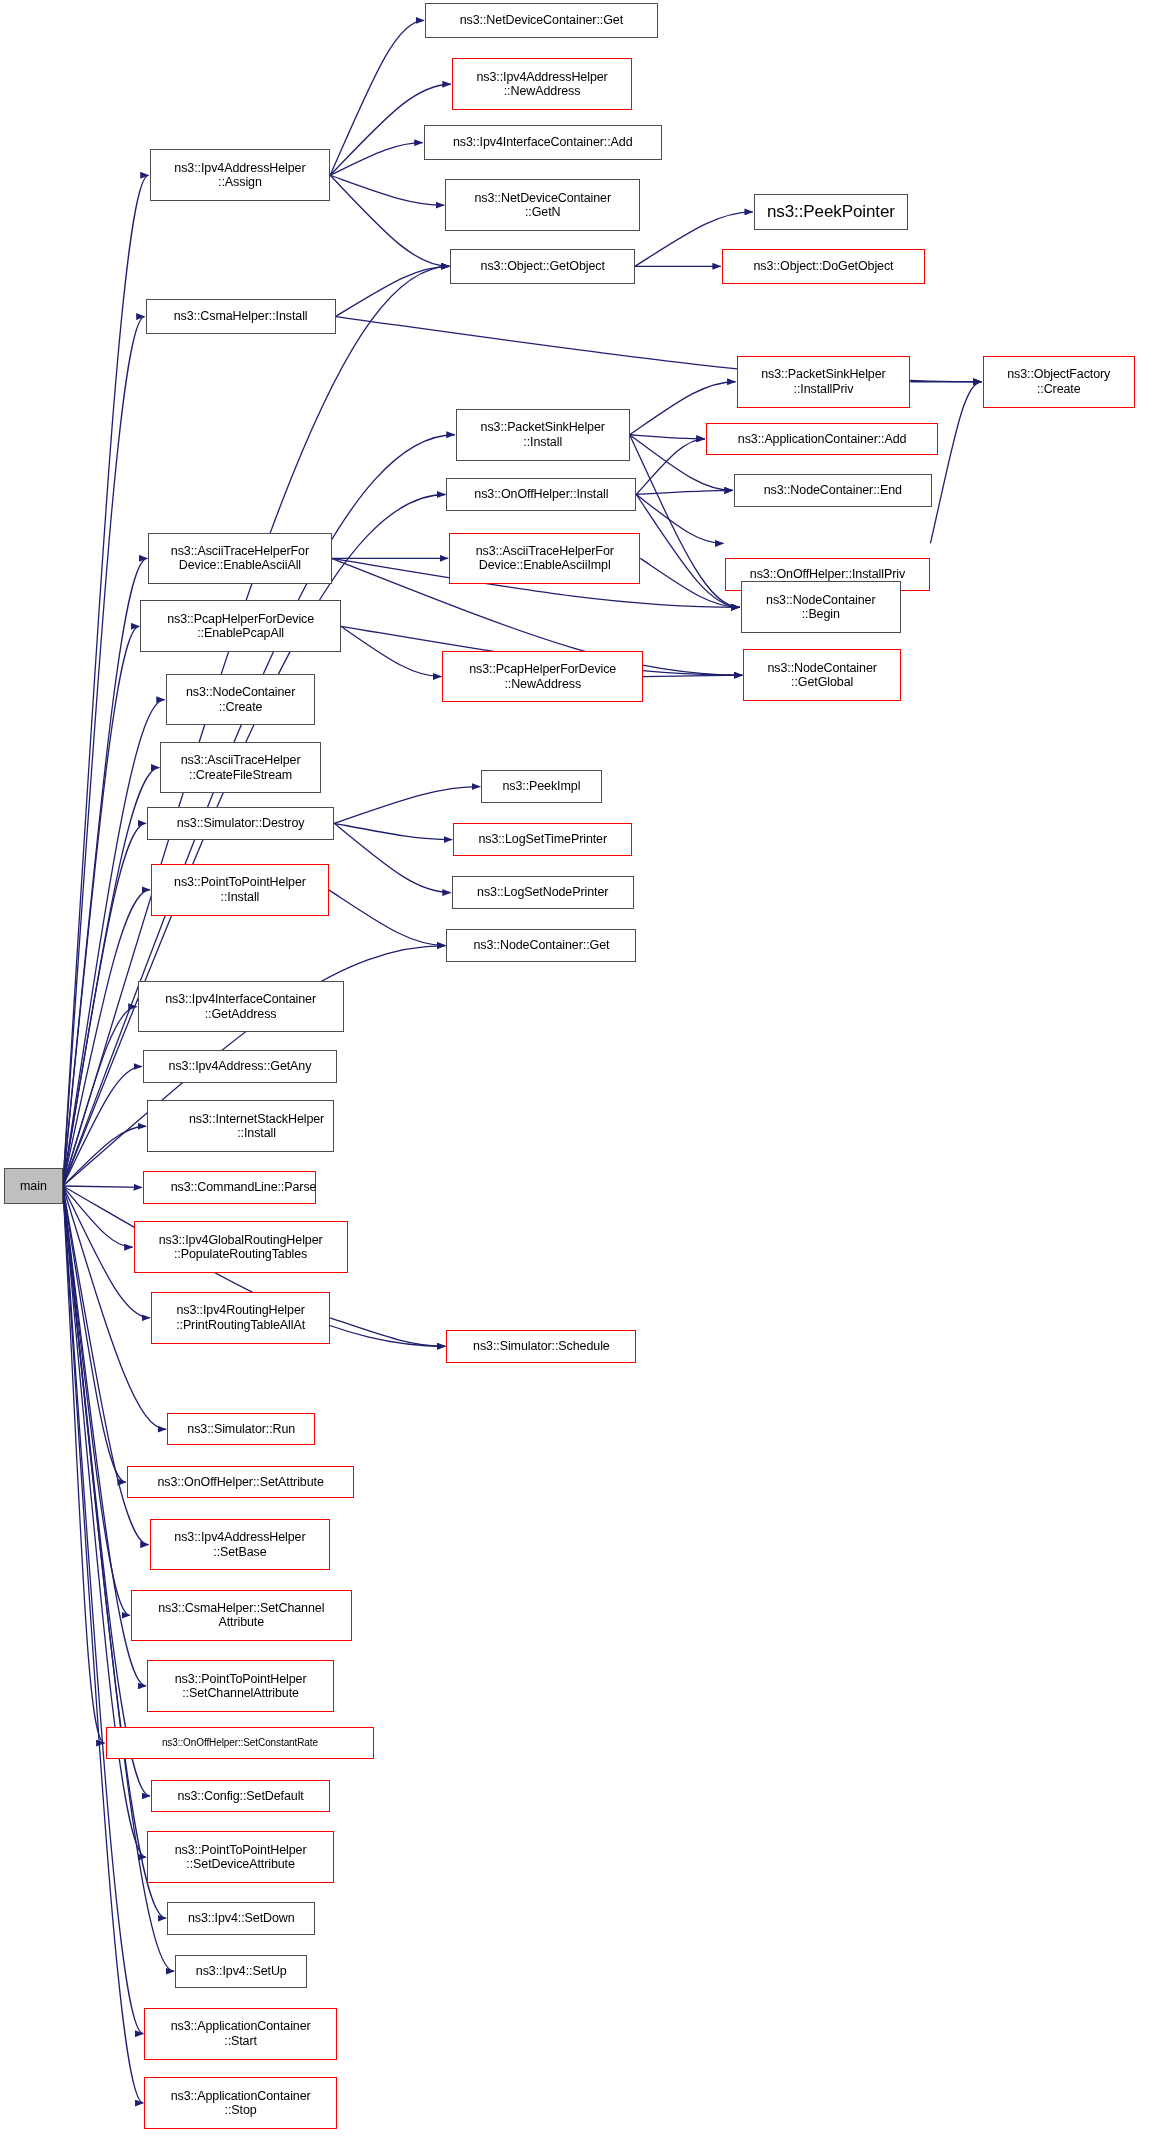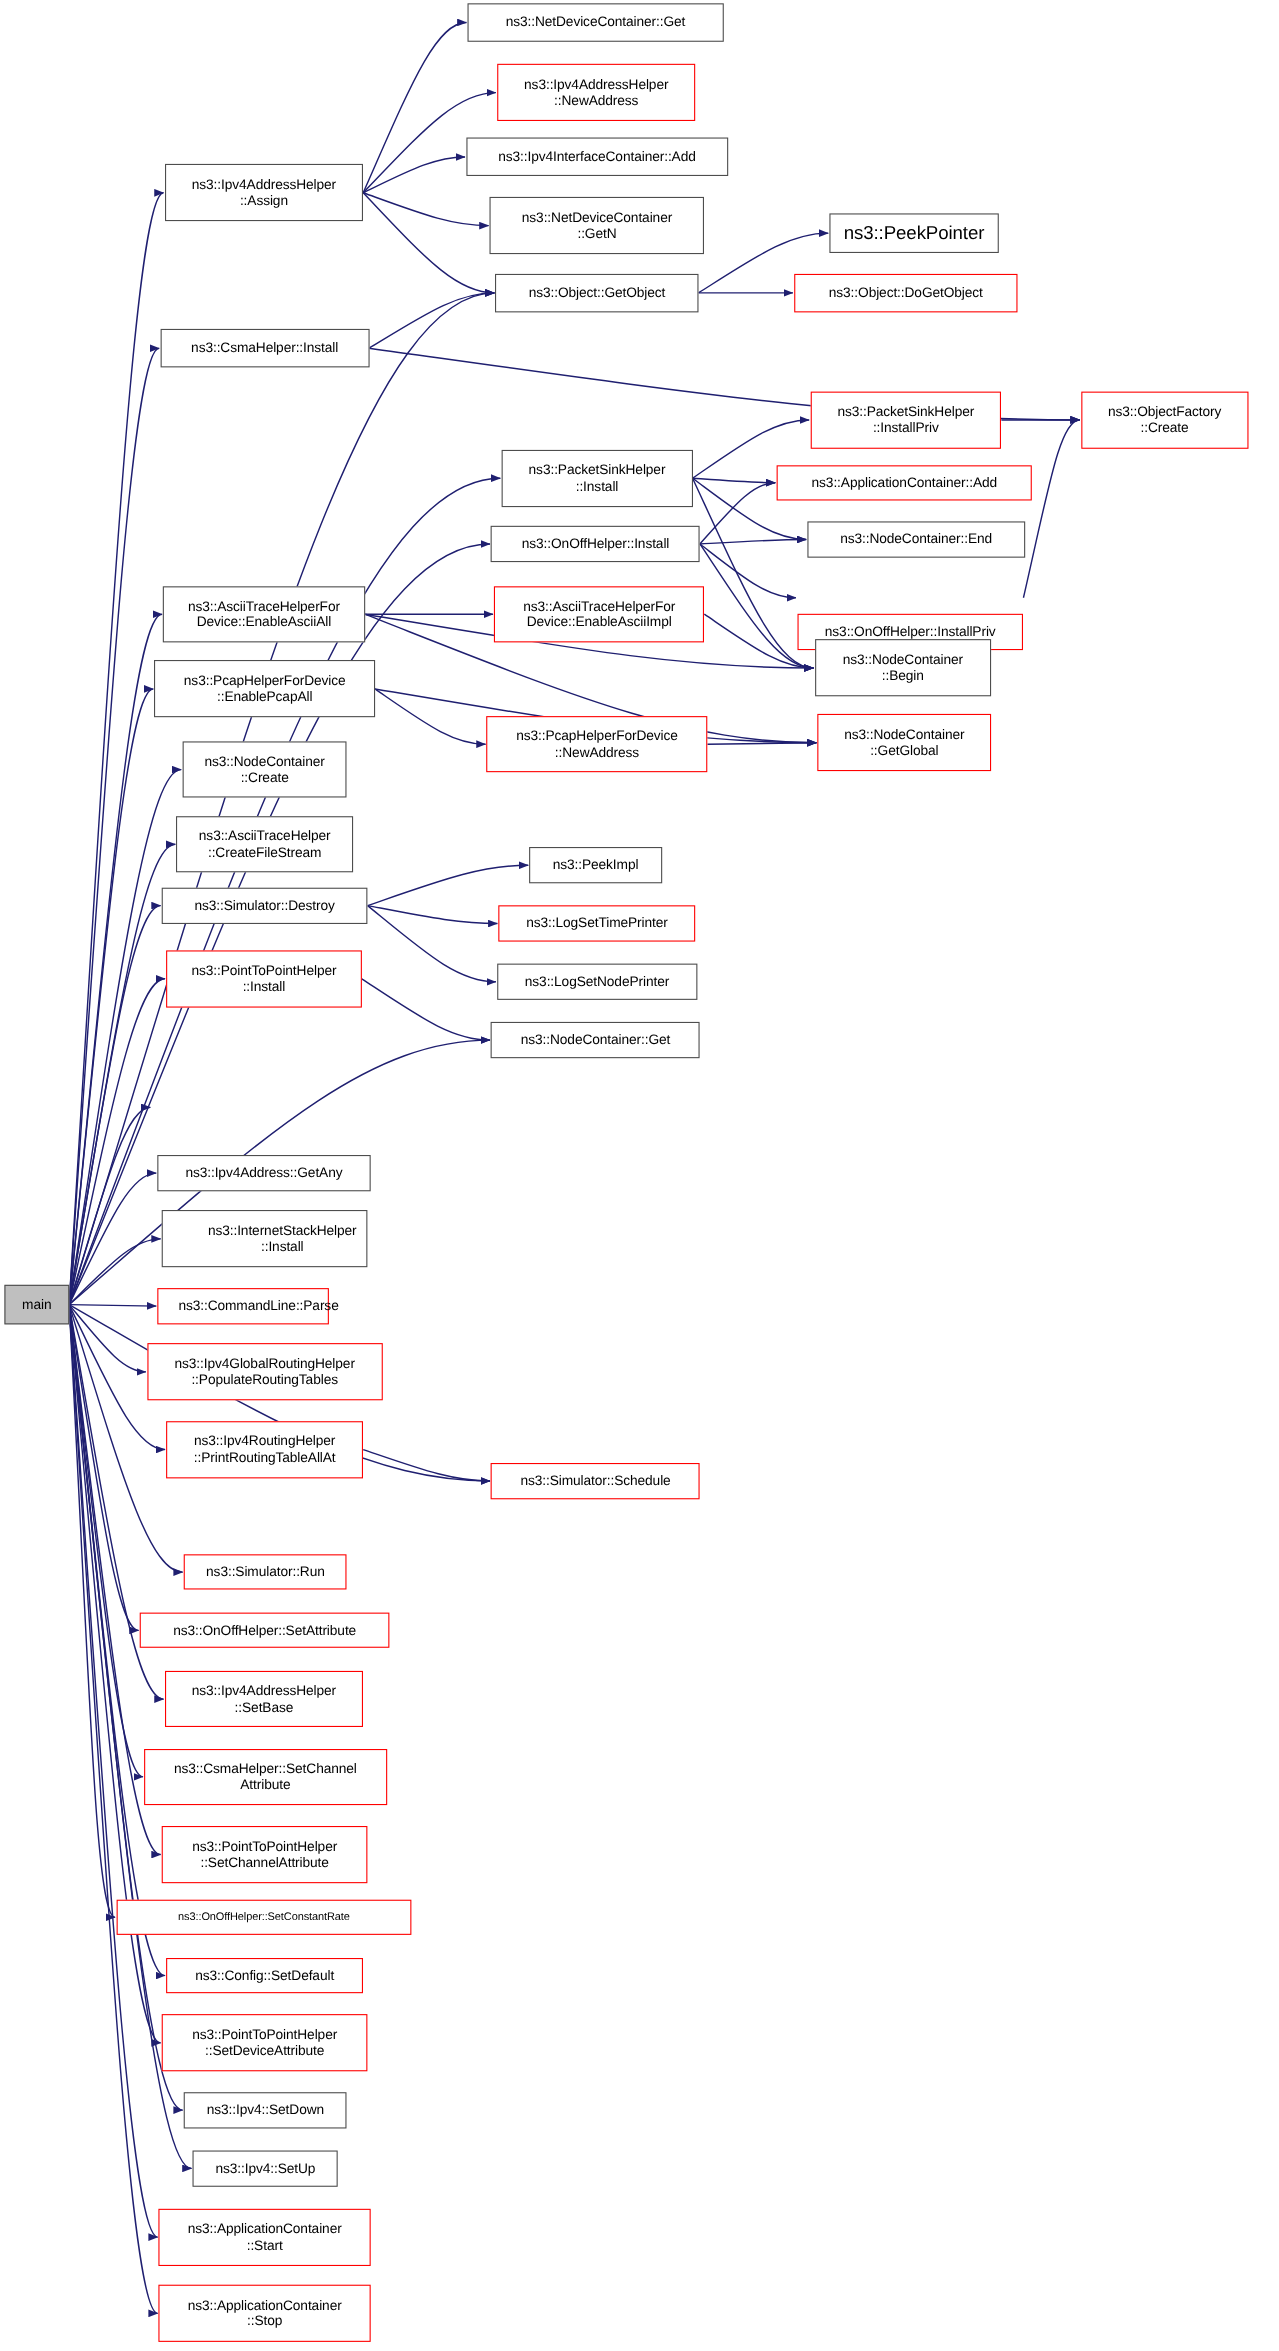--- a/index.html
+++ b/index.html
@@ -249,32 +249,38 @@
     <div class="node n-black" title="ns3::LogSetNodePrinter" style="left: 451.832px; top: 876.265px; width: 181.802px; height: 32.6052px; font-size: 12.5px;">
       <span>
         <span style="font-style:normal;display:block">ns3::LogSetNodePrinter</span>
       </span>
     </div>
     <div class="node n-black" title="ns3::NodeContainer::Get" style="left: 446.485px; top: 929.249px; width: 189.823px; height: 32.6052px; font-size: 12.5px;">
       <span>
         <span style="font-style:normal;display:block">ns3::NodeContainer::Get</span>
       </span>
     </div>
+    <div class="node n-black" title="ns3::Ipv4InterfaceContainer::GetAddress" style="left: 137.689px; top: 980.873px; width: 205.864px; height: 51.6249px; font-size: 12.5px;">
+      <span>
+        <span style="font-style:normal;display:block">ns3::Ipv4InterfaceContainer</span>
+        <span style="font-style:normal;display:block">::GetAddress</span>
+      </span>
+    </div>
     <div class="node n-black" title="ns3::Ipv4Address::GetAny" style="left: 143.036px; top: 1050.16px; width: 193.833px; height: 32.6052px; font-size: 12.5px;">
       <span>
         <span style="font-style:normal;display:block">ns3::Ipv4Address::GetAny</span>
       </span>
     </div>
     <div class="node n-black" title="ns3::InternetStackHelper::Install" style="left: 147.046px; top: 1100.43px; width: 187.149px; height: 51.6249px; font-size: 12.5px; padding-left: 32px;">
       <span>
         <span style="font-style:normal;display:block">ns3::InternetStackHelper</span>
         <span style="font-style:normal;display:block">::Install</span>
       </span>
     </div>
-    <div class="node n-red" title="ns3::CommandLine::Parse" style="left: 143.036px; top: 1171.07px; width: 156px; height: 32.6052px; font-size: 12.5px; padding-left: 28px;">
+    <div class="node n-red" title="ns3::CommandLine::Parse" style="left: 143.036px; top: 1171.07px; width: 173px; height: 32.6052px; font-size: 12.5px; padding-left: 28px;">
       <span>
         <span style="font-style:normal;display:block">ns3::CommandLine::Parse</span>
       </span>
     </div>
     <div class="node n-red" title="ns3::Ipv4GlobalRoutingHelper::PopulateRoutingTables" style="left: 133.678px; top: 1221.34px; width: 213.885px; height: 51.6249px; font-size: 12.5px;">
       <span>
         <span style="font-style:normal;display:block">ns3::Ipv4GlobalRoutingHelper</span>
         <span style="font-style:normal;display:block">::PopulateRoutingTables</span>
       </span>
     </div>

